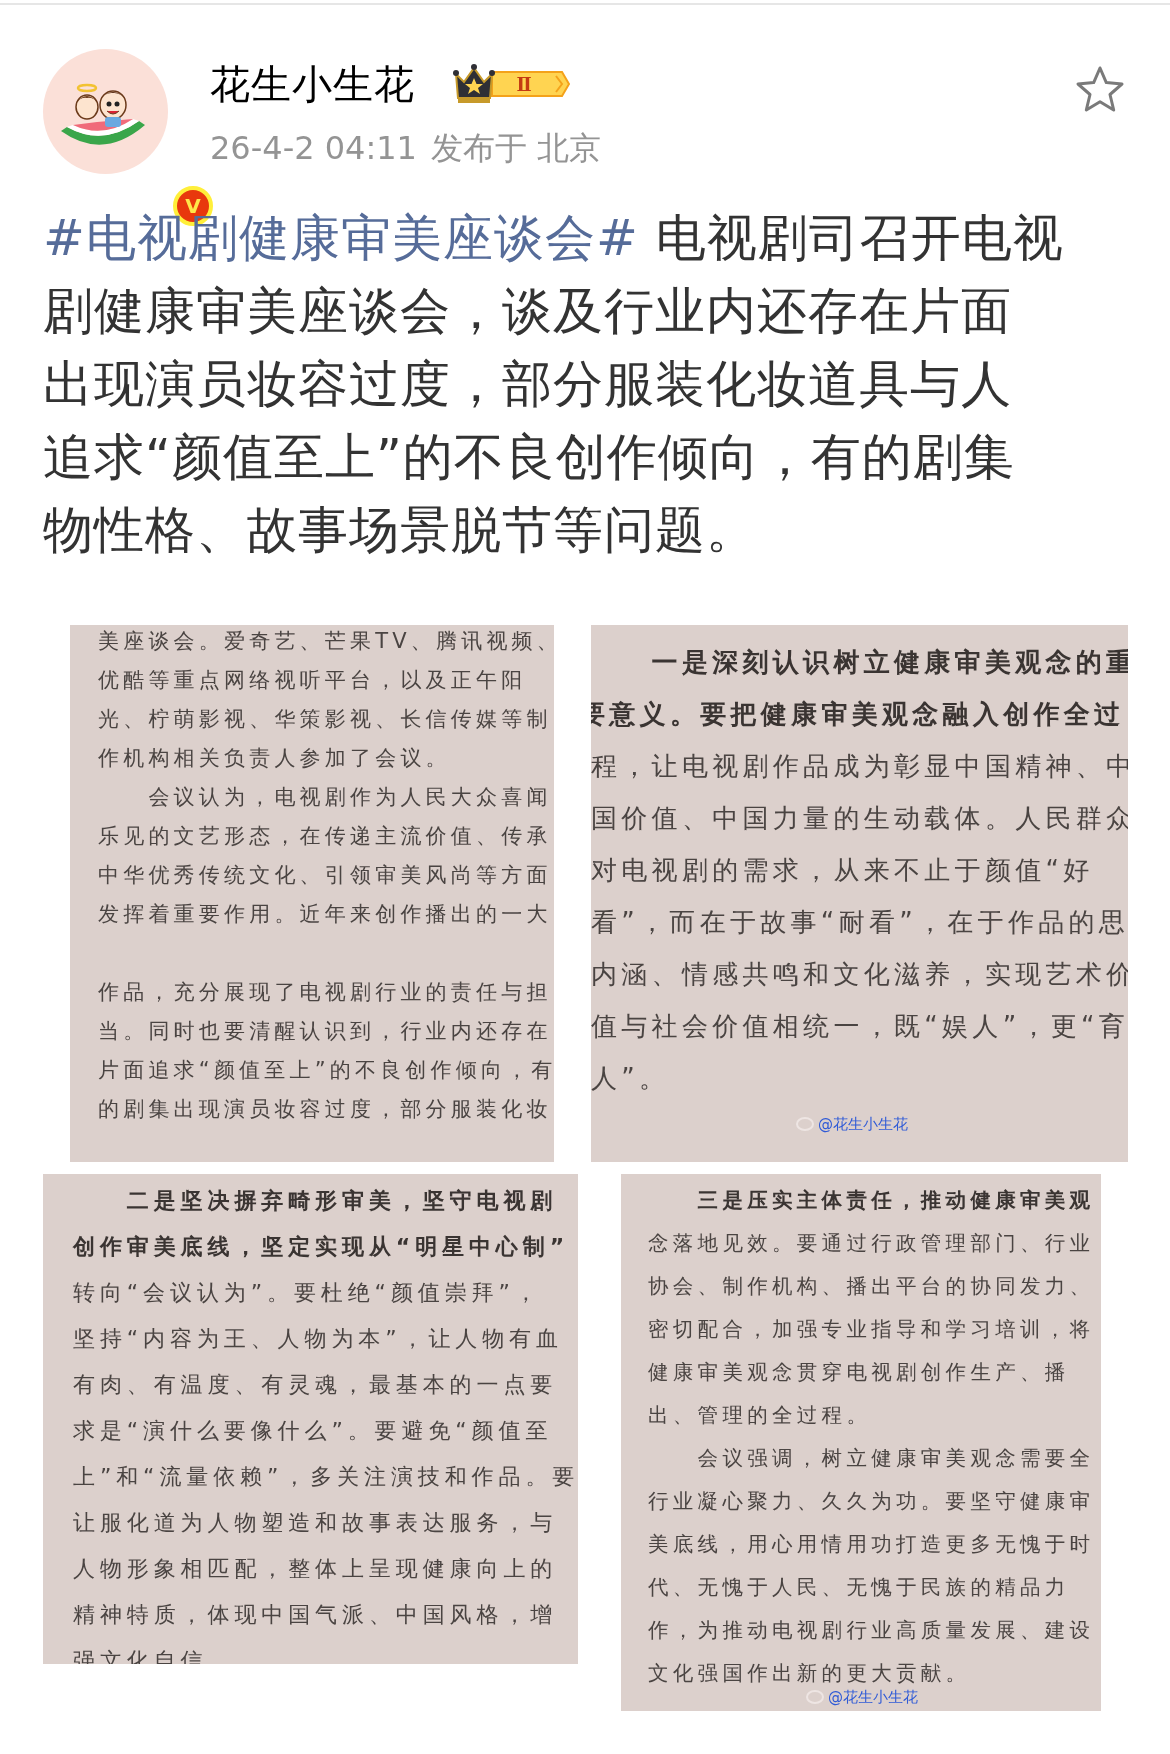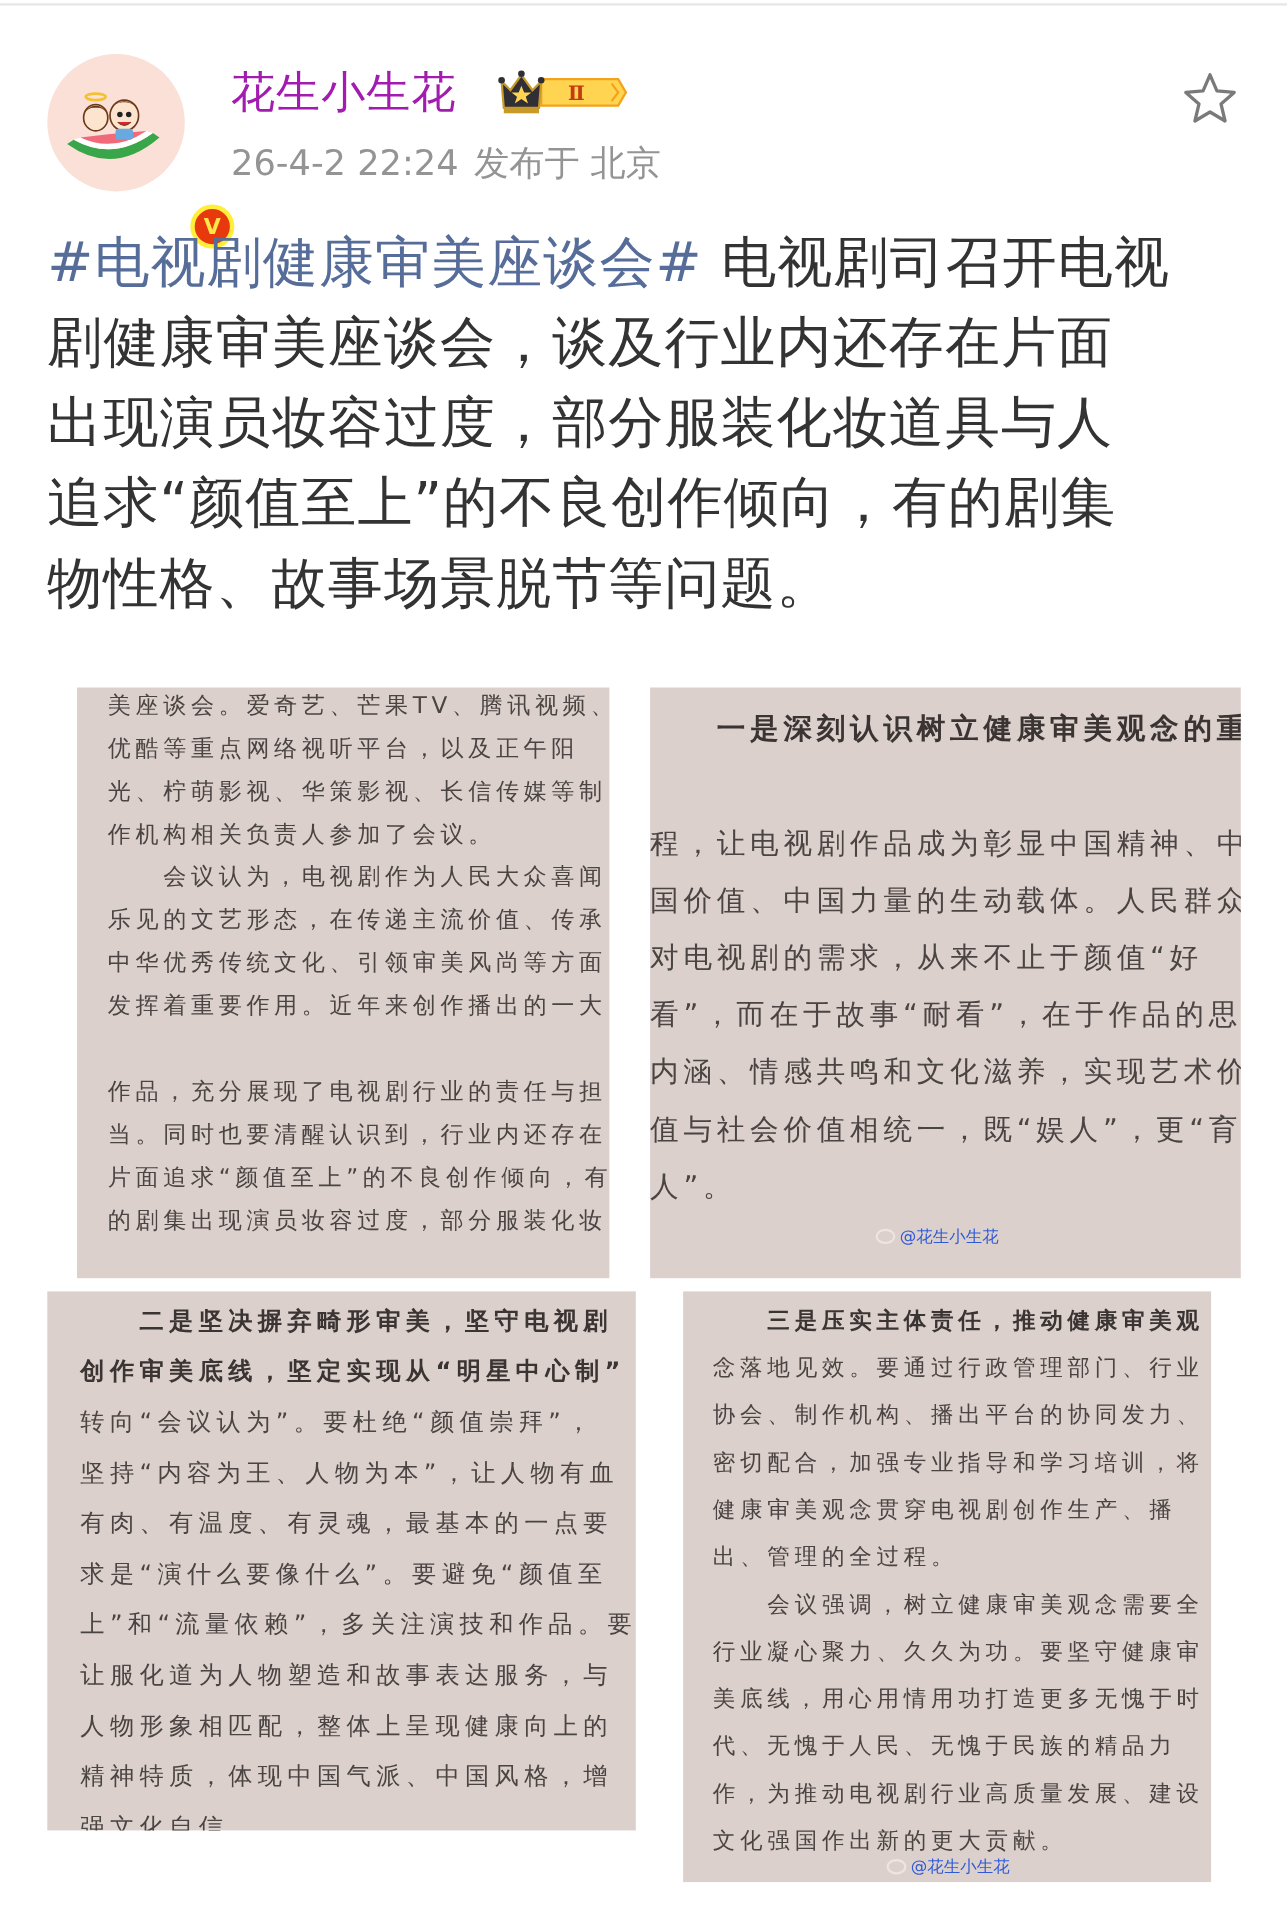--- a/index.html
+++ b/index.html
@@ -8,21 +8,21 @@
 
   .top-divider { position: absolute; left: 0; top: 3px; width: 1170px; height: 2px; background: #e6e6e6; }
 
   
   .avatar { position: absolute; left: 43px; top: 49px; width: 125px; height: 125px; border-radius: 50%;
             background: #fbe0d8; overflow: visible; }
   .avatar svg { position: absolute; left: 0; top: 0; }
   .verified-badge { position: absolute; left: 130px; top: 137px; width: 40px; height: 40px; border-radius: 50%;
             background: #e8380d; border: 4px solid #ffef3a; color: #ffe74a; font: bold 20px "DejaVu Sans", sans-serif;
             display: flex; align-items: center; justify-content: center; }
-  .username { position: absolute; left: 210px; top: 58px; font-size: 40px; color: #a21caf; line-height: 52px; letter-spacing: 1px; text-align: center; }
+  .username { position: absolute; left: 210px; top: 58px; font-size: 40px; color: #000000; line-height: 52px; letter-spacing: 1px; text-align: center; }
   .vip-badge { position: absolute; left: 452px; top: 62px; width: 118px; height: 44px; }
   .timestamp { position: absolute; left: 210px; top: 126px; font-size: 32px; color: #949494; line-height: 44px; }
   .timestamp span { margin-right: 14px; }
   .star-button { position: absolute; left: 1074px; top: 64px; width: 52px; height: 52px; cursor: pointer; }
 
   
   .post-text { position: absolute; left: 43px; top: 202px; width: 1090px; font-size: 50px; line-height: 73px;
                color: #333333; letter-spacing: 1px; }
   .post-line { display: block; white-space: nowrap; height: 73px; }
   .hashtag { color: #566c99; cursor: pointer; }
@@ -79,21 +79,21 @@
   <text x="72" y="29" font-family="DejaVu Serif, serif" font-weight="bold" font-size="18" fill="#c43a12" text-anchor="middle">Ⅱ</text>
   <path d="M4 12 L12 20 L22 6 L32 20 L40 12 L38 36 L6 36 Z" fill="#2f2f35" stroke="#c79a2a" stroke-width="2"></path>
   <circle cx="4" cy="11" r="3" fill="#2f2f35"></circle>
     <circle cx="22" cy="5" r="3" fill="#2f2f35"></circle>
     <circle cx="40" cy="11" r="3" fill="#2f2f35"></circle>
   <path d="M22 16 L24.5 22 L31 22 L26 26 L28 32 L22 28 L16 32 L18 26 L13 22 L19.5 22 Z" fill="#ffd451"></path>
   <rect x="6" y="36" width="32" height="5" fill="#c79a2a"></rect>
 </svg>
 
 <div class="timestamp">
-  <span>26-4-2 22:24</span><span style="margin-right:10px">发布于</span><span>北京</span>
+  <span>26-4-2 04:11</span><span style="margin-right:10px">发布于</span><span>北京</span>
 </div>
 
 <svg class="star-button" viewBox="0 0 52 52">
   <path d="M26 4 L32.3 18.6 L48 20 L36 30.5 L39.7 46 L26 37.8 L12.3 46 L16 30.5 L4 20 L19.7 18.6 Z" fill="none" stroke="#7a7a7a" stroke-width="3" stroke-linejoin="round"></path>
 </svg>
 
 <div class="post-text">
   <span class="post-line"><span class="hashtag">#电视剧健康审美座谈会#</span><span> 电视剧司召开电视</span></span>
   <span class="post-line">剧健康审美座谈会，谈及行业内还存在片面</span>
   <span class="post-line">出现演员妆容过度，部分服装化妆道具与人</span>
@@ -111,20 +111,21 @@
   <div class="ln" style="top:236px">中华优秀传统文化、引领审美风尚等方面</div>
   <div class="ln" style="top:275px">发挥着重要作用。近年来创作播出的一大</div>
   <div class="ln" style="top:353px">作品，充分展现了电视剧行业的责任与担</div>
   <div class="ln" style="top:392px">当。同时也要清醒认识到，行业内还存在</div>
   <div class="ln" style="top:431px">片面追求“颜值至上”的不良创作倾向，有</div>
   <div class="ln" style="top:470px">的剧集出现演员妆容过度，部分服装化妆</div>
 </div>
 
 <div class="img-panel" id="img2">
   <div class="ln bold" style="top:20px">　　一是深刻认识树立健康审美观念的重</div>
+  <div class="ln" style="top:72px"><b class="bold" style="margin-left:-12px">要意义。要把健康审美观念融入创作全过</b></div>
   <div class="ln" style="top:124px">程，让电视剧作品成为彰显中国精神、中</div>
   <div class="ln" style="top:176px">国价值、中国力量的生动载体。人民群众</div>
   <div class="ln" style="top:228px">对电视剧的需求，从来不止于颜值“好</div>
   <div class="ln" style="top:280px">看”，而在于故事“耐看”，在于作品的思想</div>
   <div class="ln" style="top:332px">内涵、情感共鸣和文化滋养，实现艺术价</div>
   <div class="ln" style="top:384px">值与社会价值相统一，既“娱人”，更“育</div>
   <div class="ln" style="top:436px">人”。</div>
   <div class="watermark" style="left:205px; top:490px"><span class="wb"></span><span>@花生小生花</span></div>
 </div>
 

